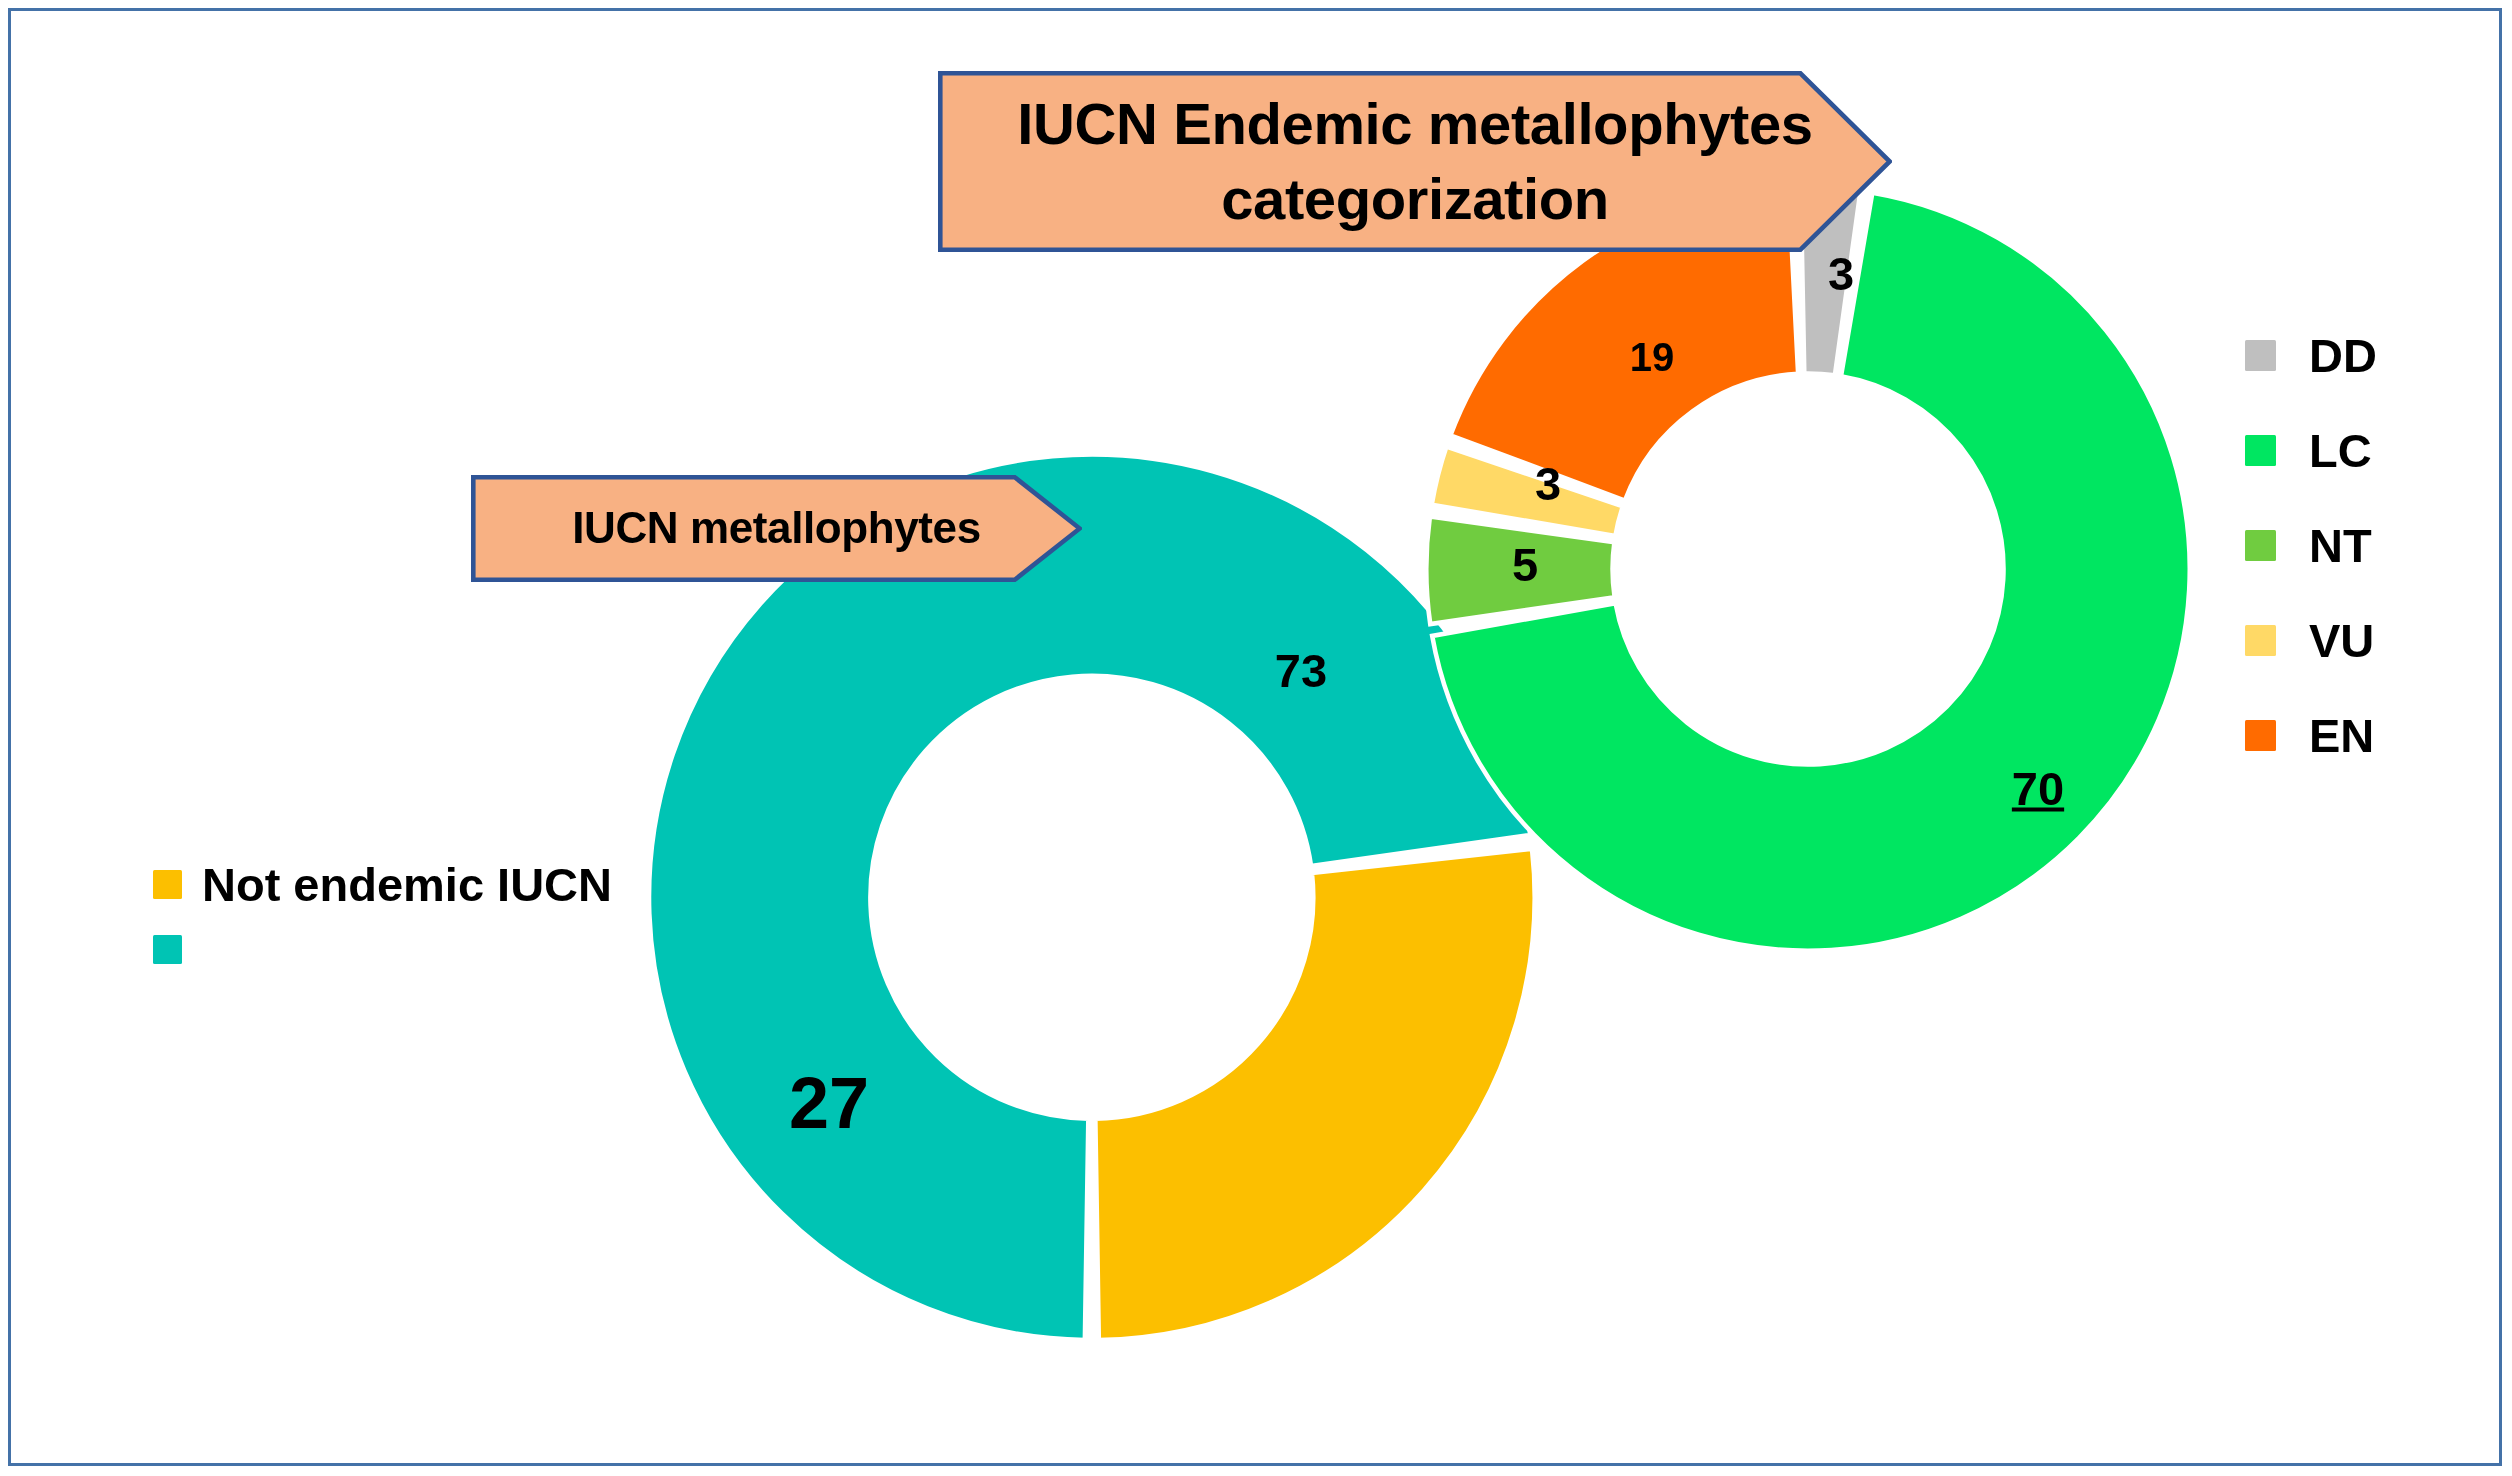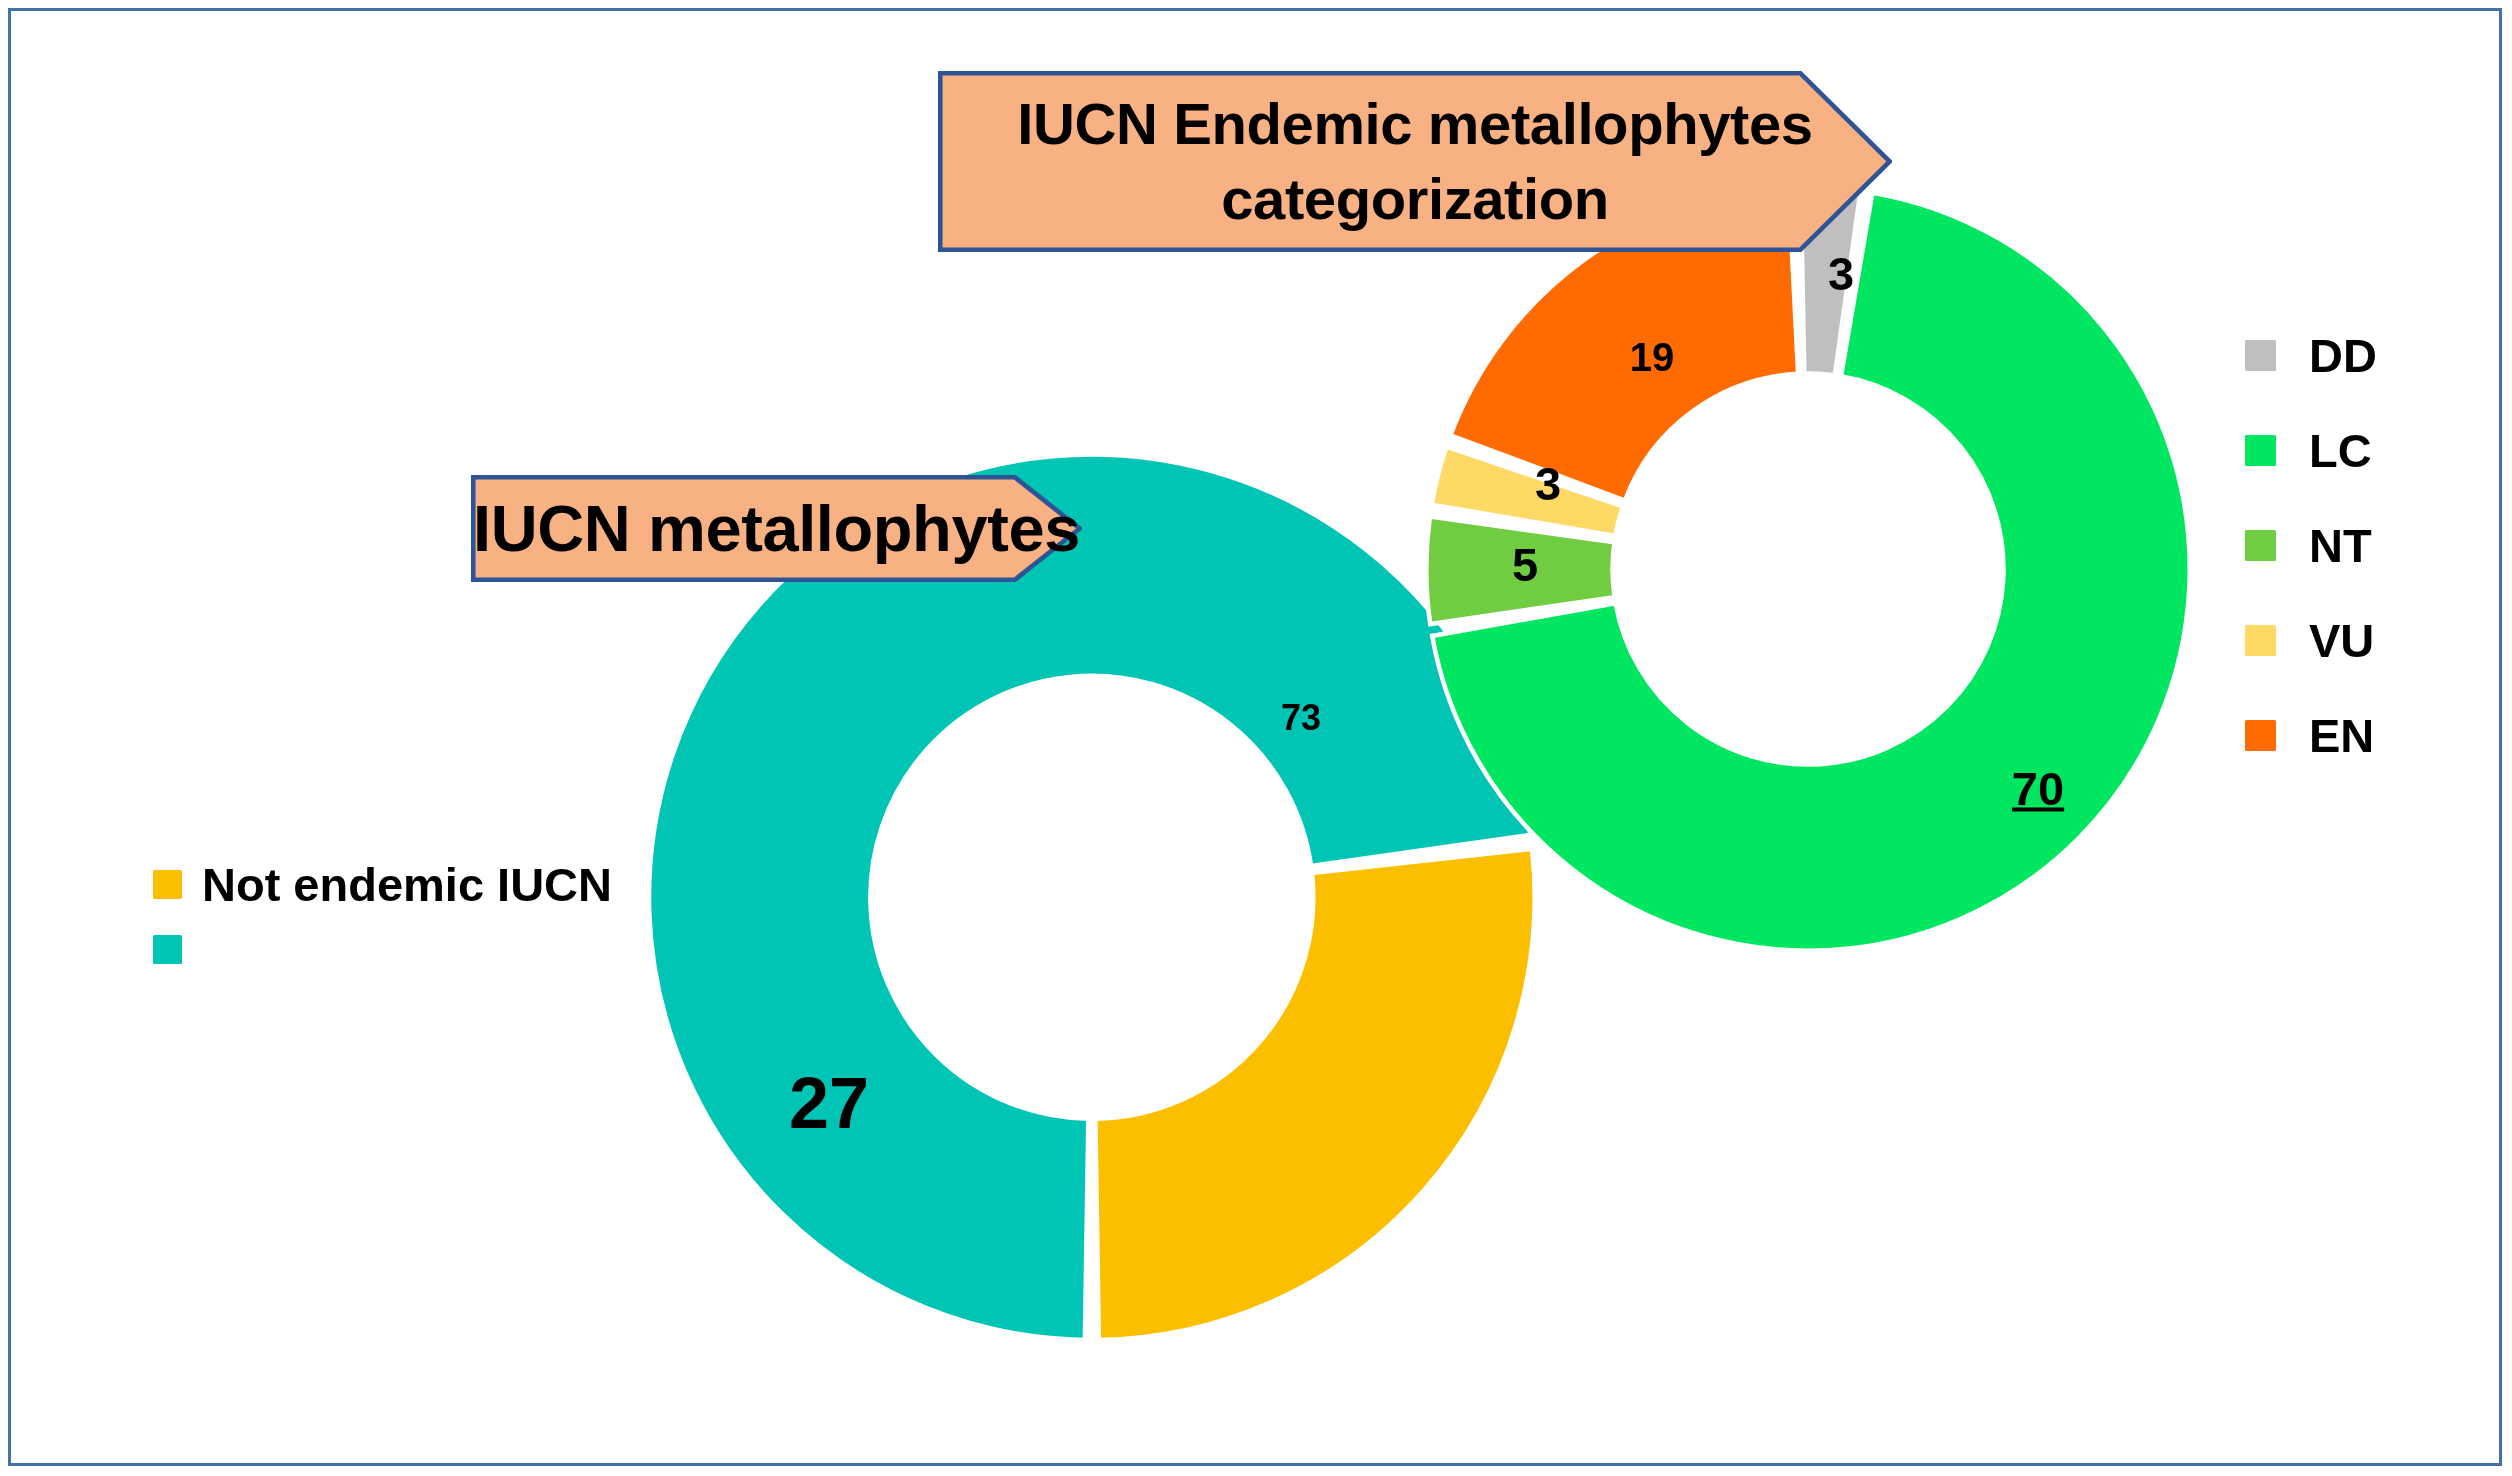--- a/index.html
+++ b/index.html
@@ -69,21 +69,21 @@
     font-size: 58px;
     padding-right: 58px;
   }
   #banner-metallophytes {
     left: 471px;
     top: 475px;
     width: 611px;
     height: 107px;
   }
   #banner-metallophytes .banner-text {
-    font-size: 65px;
+    font-size: 44px;
     padding-right: 47px;
   }
 
   
   .legend {
     position: absolute;
   }
   .legend-item {
     display: flex;
     align-items: center;
@@ -138,21 +138,21 @@
     <g id="donut-small">
         <path d="M 2358.4012788001546 245.0921439391779 A 500 500 0 0 1 2436.7222730185736 249.74526838084563 L 2403.1858037855095 491.4295774109929 A 256 256 0 0 0 2363.0854547456793 489.0471776968591 Z" fill="#BFBFBF" stroke="#FFFFFF" stroke-width="6"></path>
         <path d="M 2452.244689782501 252.1482654555732 A 500 500 0 1 1 1875.7484100127817 832.6833630459945 L 2115.9671859265445 789.8938818795492 A 256 256 0 1 0 2411.1332811686407 492.6599119132535 Z" fill="#00E661" stroke="#FFFFFF" stroke-width="6"></path>
         <path d="M 1873.2371054655155 817.1781005004876 A 500 500 0 0 1 1872.7452683808456 676.2777269814276 L 2114.429577410993 709.814196214491 A 256 256 0 0 0 2114.681397998344 781.9551874562496 Z" fill="#70CC40" stroke="#FFFFFF" stroke-width="6"></path>
         <path d="M 1875.148265455573 660.7553102174998 A 500 500 0 0 1 1894.3948611269855 584.6935047071624 L 2125.5141688970166 662.9230744100671 A 256 256 0 0 0 2115.6599119132534 701.8667188313599 Z" fill="#FFD966" stroke="#FFFFFF" stroke-width="6"></path>
         <path d="M 1899.6639053758006 569.8963093702678 A 500 500 0 0 1 2342.7035299616427 245.64032140790692 L 2355.0482073403614 489.32784456084835 A 256 256 0 0 0 2128.21191955241 655.3469103975771 Z" fill="#FF6B00" stroke="#FFFFFF" stroke-width="6"></path>
       </g>
   </svg>
 
   <div id="slice-labels">
-      <div class="slice-label" style="left: 1301px; top: 670px; font-size: 36px; margin-top: 48px;">73</div>
+      <div class="slice-label" style="left: 1301px; top: 670px; font-size: 47px;">73</div>
       <div class="slice-label" style="left: 829px; top: 1103px; font-size: 72px;">27</div>
       <div class="slice-label" style="left: 1841px; top: 273px; font-size: 47px;">3</div>
       <div class="slice-label" style="left: 2038px; top: 788px; font-size: 47px; text-decoration: underline;">70</div>
       <div class="slice-label" style="left: 1525px; top: 564px; font-size: 47px;">5</div>
       <div class="slice-label" style="left: 1548px; top: 483px; font-size: 47px;">3</div>
       <div class="slice-label" style="left: 1652px; top: 328px; font-size: 40px; margin-top: 29px;">19</div>
     </div>
 
   <div class="banner" id="banner-categorization">
     <svg class="banner-bg" viewBox="0 0 1250 237" preserveAspectRatio="none">

